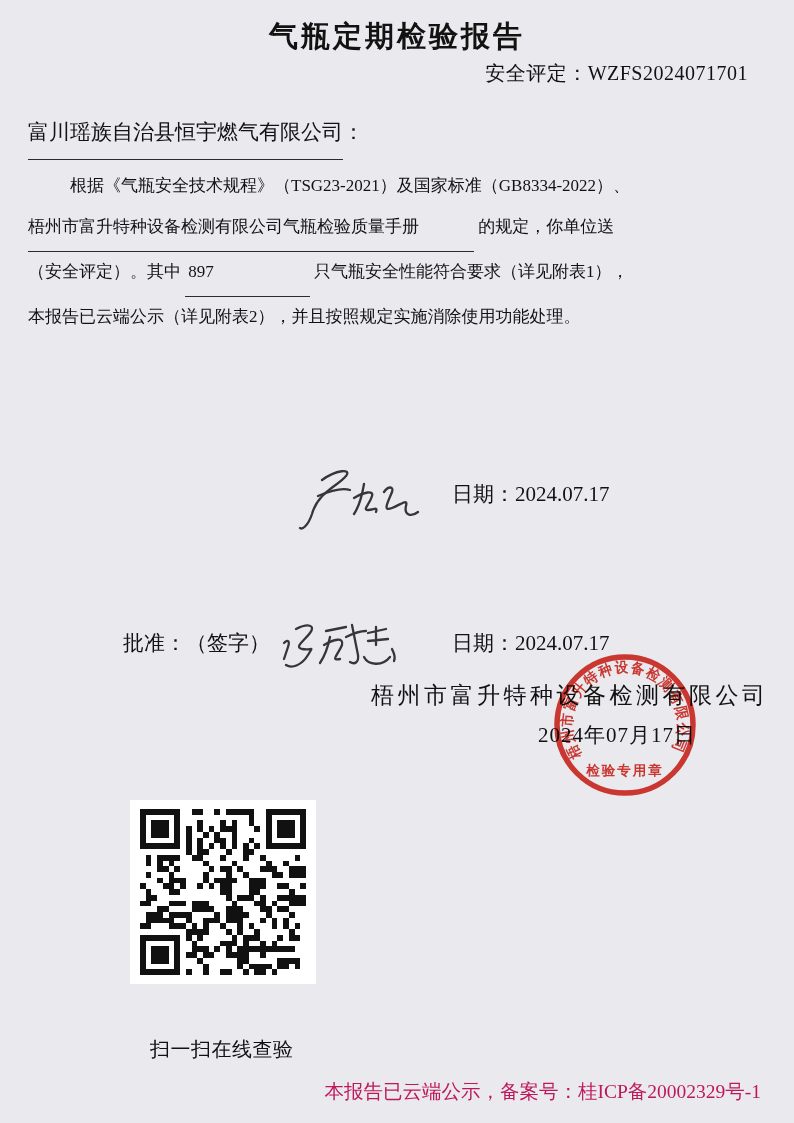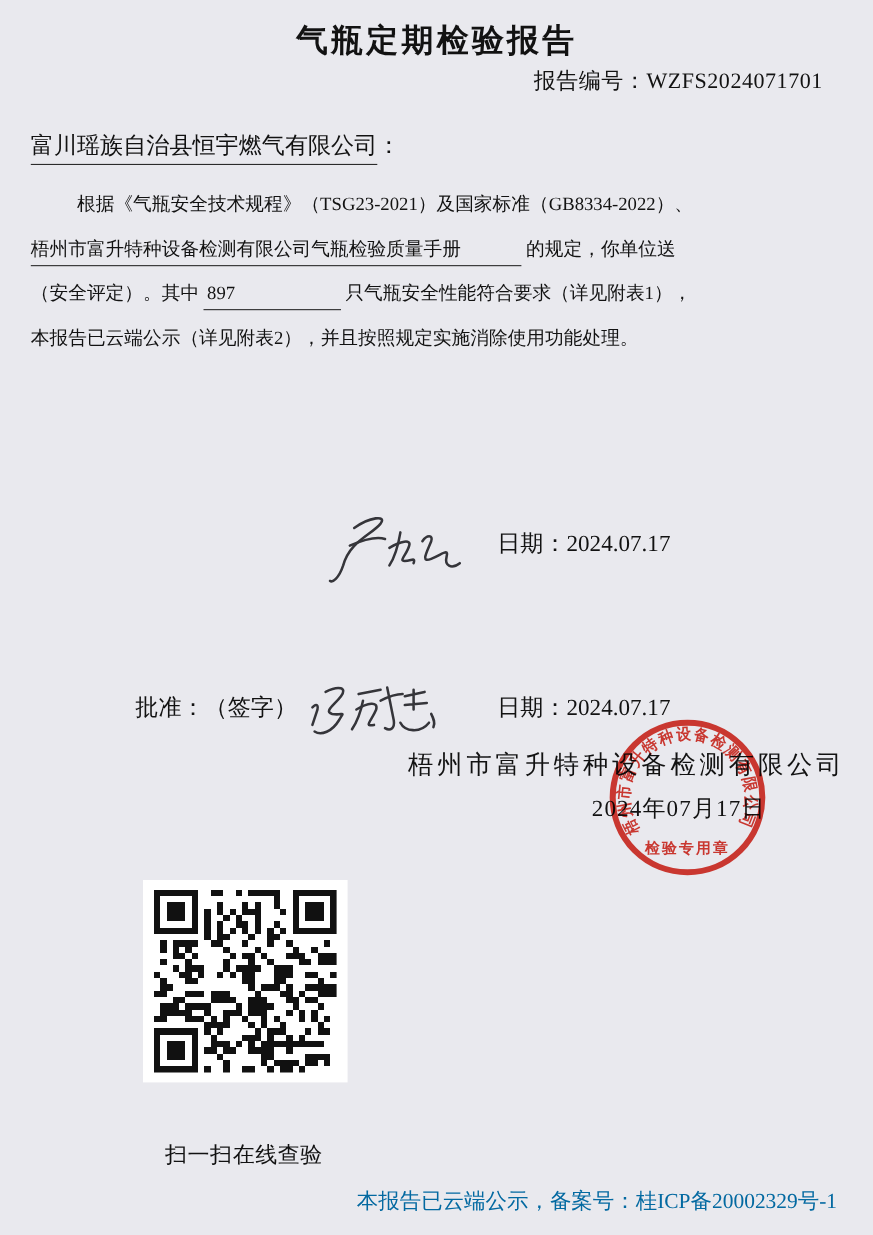--- a/index.html
+++ b/index.html
@@ -24,44 +24,44 @@
   }
   .body-text{
     position:absolute;top:166px;left:28px;width:740px;
     font-size:17px;line-height:40.5px;
   }
   .line{white-space:nowrap;}
   .indent{text-indent:42px;}
   .ul{
     display:inline-block;
     border-bottom:1.5px solid #2b2b2b;
-    padding-bottom:4px;
+    padding-bottom:14px;
     line-height:1.25;
   }
   .lab{position:absolute;font-size:21px;}
   .sig-svg{position:absolute;}
   .sig-svg path{fill:none;stroke:#35353a;stroke-width:2.3;stroke-linecap:round;stroke-linejoin:round;}
   .org-name{position:absolute;top:680px;left:371px;font-size:23px;letter-spacing:3.5px;}
   .org-date{position:absolute;top:721px;left:538px;font-size:21px;letter-spacing:1px;}
   .stamp{position:absolute;top:652px;left:552px;width:146px;height:146px;mix-blend-mode:multiply;opacity:0.92;}
   .stamp text{font-family:"Liberation Serif","DejaVu Serif",serif;font-weight:bold;}
   .qr-box{position:absolute;top:800px;left:130px;width:186px;height:184px;background:#ffffff;}
   .qr-box svg{position:absolute;top:9px;left:10px;width:166px;height:166px;}
   .qr-caption{position:absolute;top:992px;left:150px;font-size:20px;letter-spacing:0.5px;margin-top:44px;}
-  .footer{position:absolute;top:1078px;right:33px;font-size:19.5px;color:#0369a1;}
+  .footer{position:absolute;top:1078px;right:33px;font-size:19.5px;color:#be185d;}
 </style>
 </head>
 <body>
 
 <div class="page">
 
   <div class="title">气瓶定期检验报告</div>
 
   <div class="report-no">
-    <span>报告编号：</span><span>WZFS2024071701</span>
+    <span>安全评定：</span><span>WZFS2024071701</span>
   </div>
 
   <div class="addressee">
     <span class="ul">富川瑶族自治县恒宇燃气有限公司</span><span>：</span>
   </div>
 
   <div class="body-text">
     <div class="line indent">
       <span>根据《气瓶安全技术规程》（TSG23-2021）及国家标准（GB8334-2022）、</span>
     </div>

